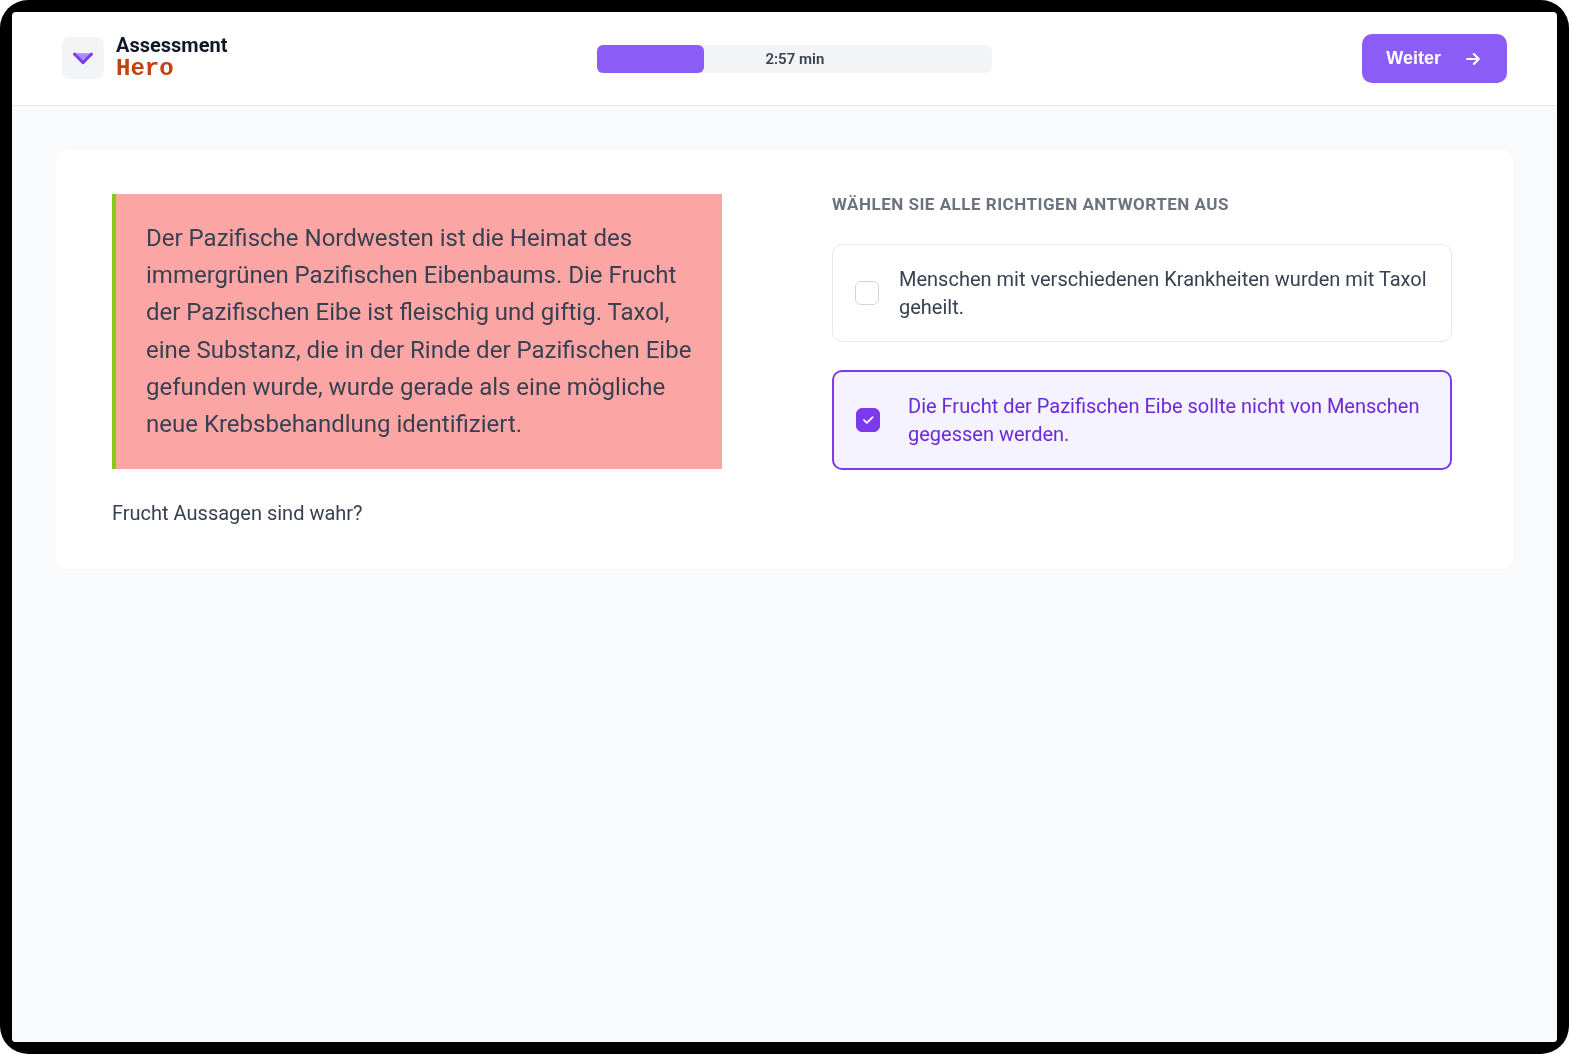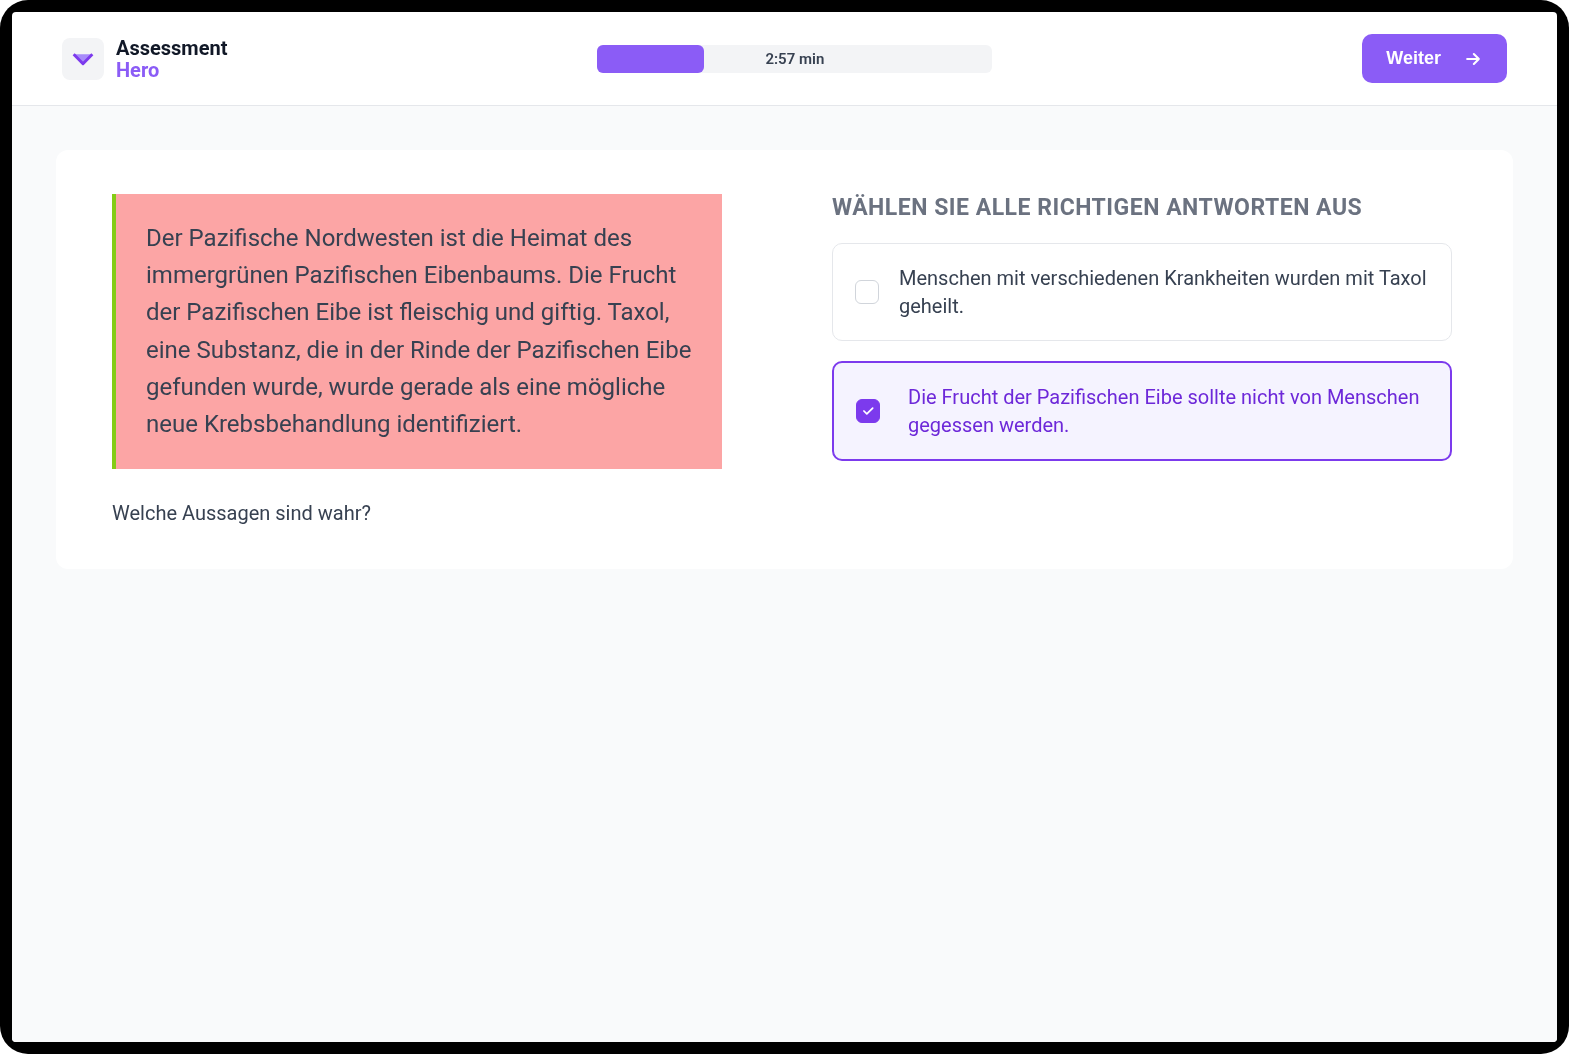--- a/index.html
+++ b/index.html
@@ -64,23 +64,24 @@
       line-height: 1.1;
     }
     
     .logo-line1 {
       font-size: 20px;
       font-weight: 700;
       color: #111827;
     }
     
     .logo-line2 {
-      font-size: 20px;
+      font-size: 24px;
       font-weight: 700;
-      color: #8b5cf6;
+      color: #c2410c;
+      font-family: Liberation Mono, monospace;
     }
     
     .progress-wrap {
       flex: 1;
       display: flex;
       justify-content: center;
     }
     
     .progress-container {
       width: 395px;
@@ -159,35 +160,35 @@
       color: #374151;
       font-weight: 400;
     }
     
     .right-col {
       flex: 1;
       max-width: 620px;
     }
     
     .instruction {
-      font-size: 23px;
+      font-size: 17px;
       font-weight: 700;
       color: #6b7280;
       letter-spacing: 0.5px;
-      margin-bottom: 22px;
+      margin-bottom: 30px;
     }
     
     .option {
       border: 1px solid #e5e7eb;
       border-radius: 10px;
       padding: 20px 22px;
       display: flex;
       align-items: center;
       gap: 20px;
-      margin-bottom: 20px;
+      margin-bottom: 28px;
       cursor: pointer;
     }
     
     .option.selected {
       background: #f5f3ff;
       border: 2px solid #7c3aed;
       gap: 28px;
     }
     
     .checkbox {
@@ -248,21 +249,21 @@
           <path d="M5 12h14M13 6l6 6-6 6" stroke="#fff" stroke-width="2.5" stroke-linecap="round" stroke-linejoin="round"></path>
         </svg>
       </button>
     </div>
 
     <div class="content-area">
       <div class="card">
 
         <div class="left-col">
           <div class="passage-box">Der Pazifische Nordwesten ist die Heimat des immergrünen Pazifischen Eibenbaums. Die Frucht der Pazifischen Eibe ist fleischig und giftig. Taxol, eine Substanz, die in der Rinde der Pazifischen Eibe gefunden wurde, wurde gerade als eine mögliche neue Krebsbehandlung identifiziert.</div>
-          <div class="question-text">Welche Aussagen sind wahr?</div>
+          <div class="question-text">Frucht Aussagen sind wahr?</div>
         </div>
 
         <div class="right-col">
           <div class="instruction">WÄHLEN SIE ALLE RICHTIGEN ANTWORTEN AUS</div>
 
           <div class="option">
             <div class="checkbox"></div>
             <div class="option-text">Menschen mit verschiedenen Krankheiten wurden mit Taxol geheilt.</div>
           </div>
 

